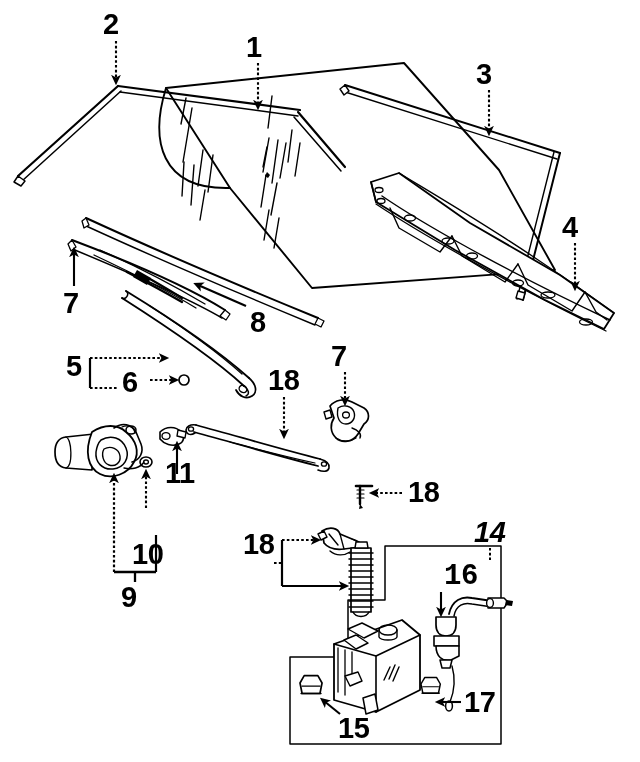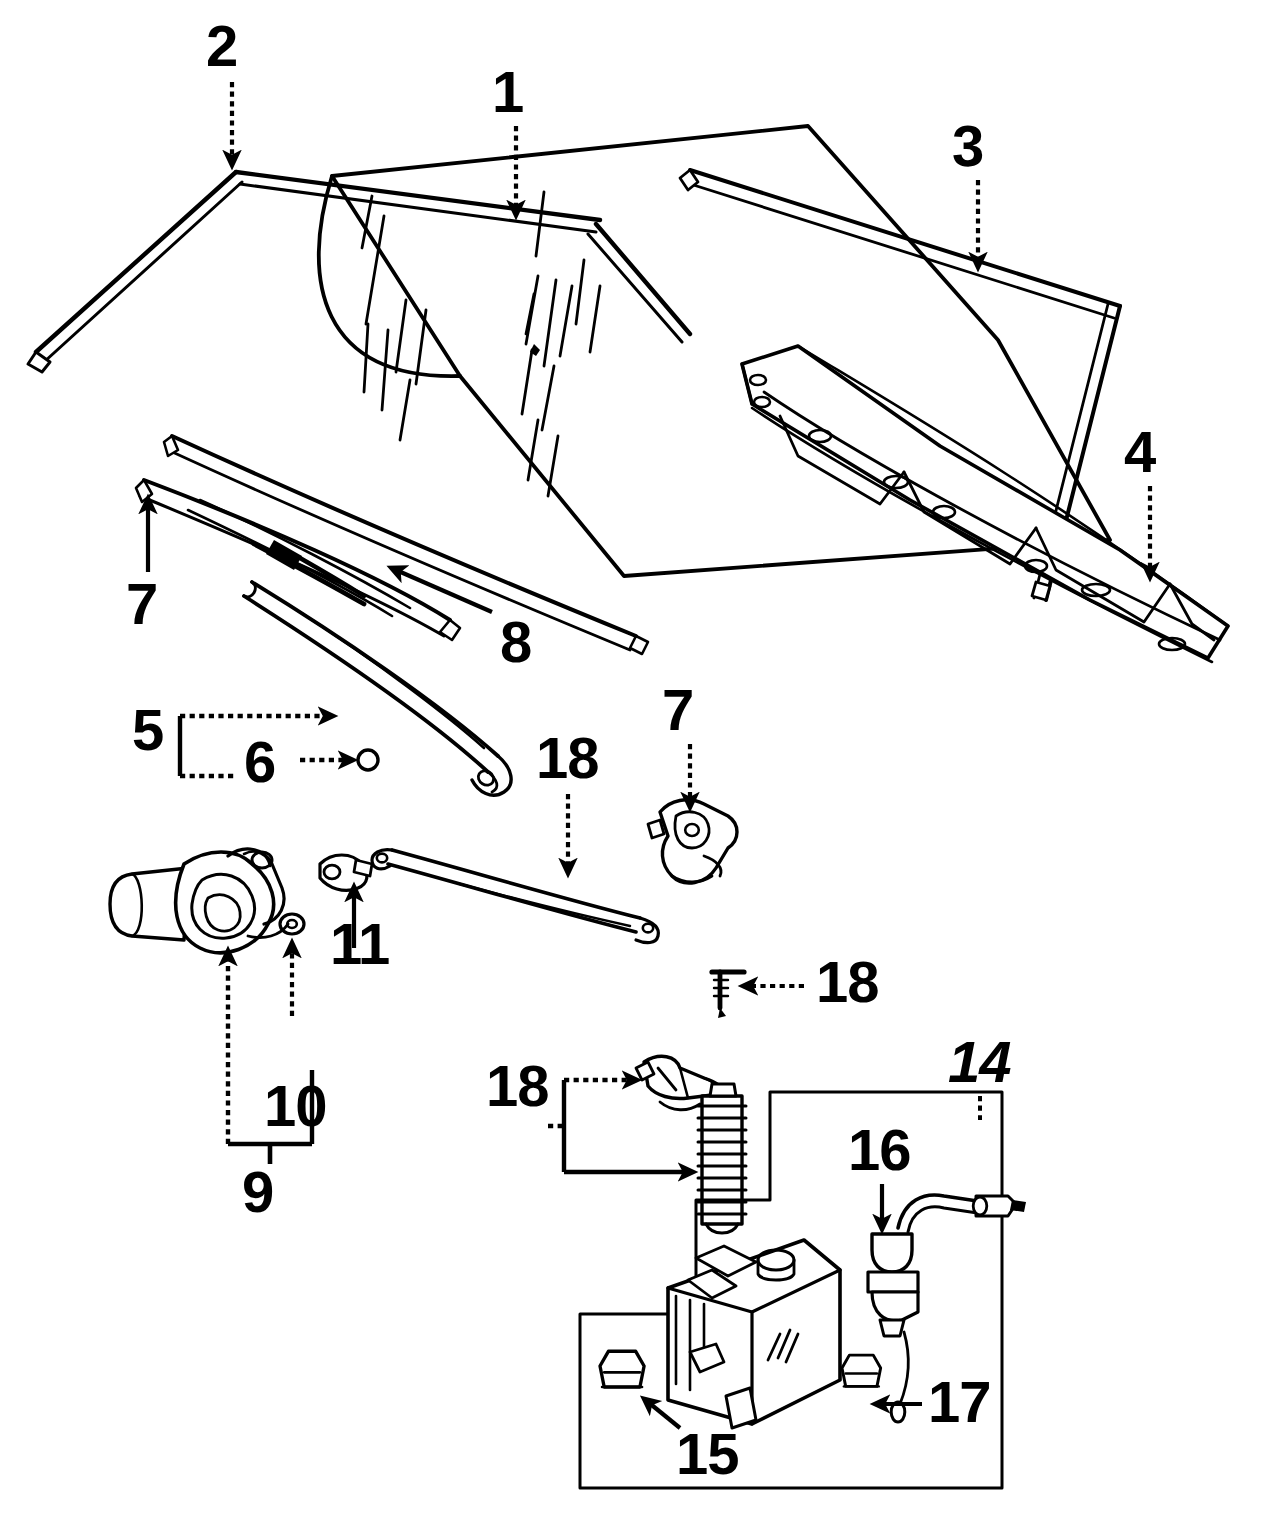--- a/index.html
+++ b/index.html
@@ -321,18 +321,18 @@
   <div class="callout c-sz" style="left:122px;top:368px;">6</div>
   <div class="callout c-sz" style="left:63px;top:289px;">7</div>
   <div class="callout c-sz" style="left:250px;top:308px;">8</div>
   <div class="callout c-sz" style="left:121px;top:583px;">9</div>
   <div class="callout c-sz" style="left:132px;top:540px;">10</div>
   <div class="callout c-sz" style="left:165px;top:459px;">11</div>
   <div class="callout c-sz" style="left:268px;top:366px;">18</div>
   <div class="callout c-sz" style="left:331px;top:342px;">7</div>
   <div class="callout c-sz" style="left:474px;top:518px;font-style:italic;">14</div>
   <div class="callout c-sz" style="left:338px;top:714px;">15</div>
-  <div class="callout c-sz" style="left:424px;top:562px;">16</div>
+  <div class="callout c-sz" style="left:444px;top:562px;font-family:Liberation Mono, monospace;">16</div>
   <div class="callout c-sz" style="left:464px;top:688px;text-align:center;">17</div>
   <div class="callout c-sz" style="left:243px;top:517px;margin-top:13px;">18</div>
   <div class="callout c-sz" style="left:408px;top:478px;">18</div>
 
 </div>
 
 </body></html>

